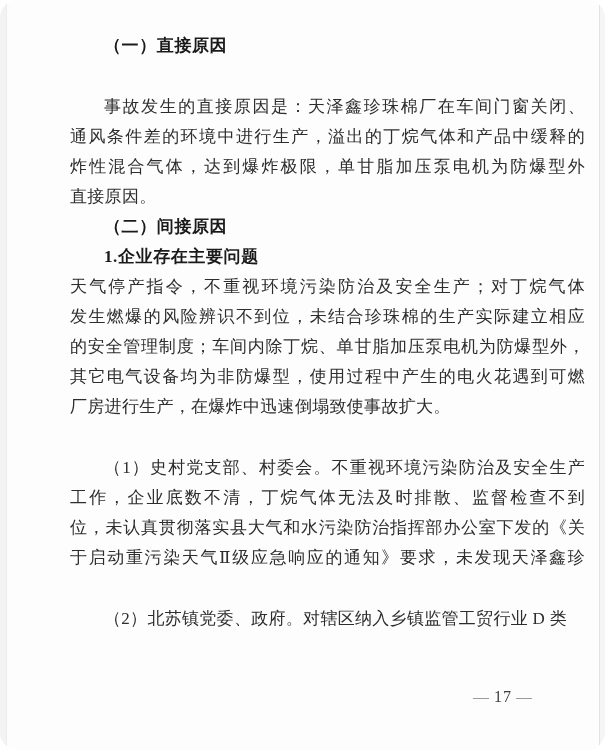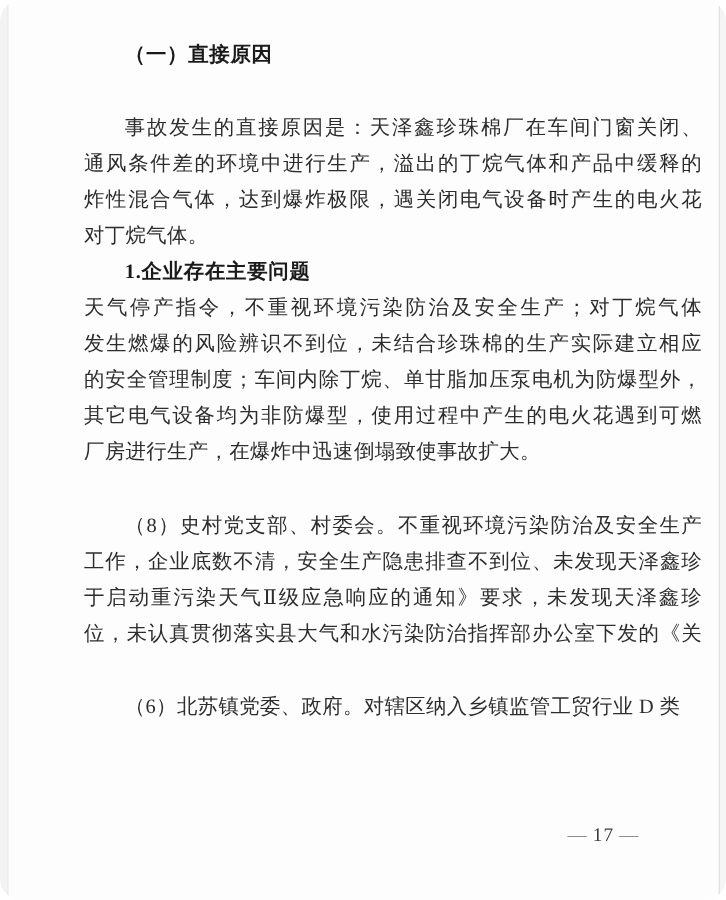--- a/index.html
+++ b/index.html
@@ -80,31 +80,32 @@
 <body>
 
 <div class="page">
   <div class="edge-left"></div>
   <div class="edge-right"></div>
 
   <div class="content">
       <div class="line heading">（一）直接原因</div>
       <div class="line first fill">事故发生的直接原因是：天泽鑫珍珠棉厂在车间门窗关闭、</div>
       <div class="line fill">通风条件差的环境中进行生产，溢出的丁烷气体和产品中缓释的</div>
-      <div class="line fill">炸性混合气体，达到爆炸极限，遇关闭电气设备时产生的电火花</div>
-      <div class="line">对丁烷气体。</div>
+      <div class="line fill">炸性混合气体，达到爆炸极限，单甘脂加压泵电机为防爆型外</div>
+      <div class="line">直接原因。</div>
+      <div class="line heading">（二）间接原因</div>
       <div class="line heading">1.企业存在主要问题</div>
       <div class="line fill">天气停产指令，不重视环境污染防治及安全生产；对丁烷气体</div>
       <div class="line fill">发生燃爆的风险辨识不到位，未结合珍珠棉的生产实际建立相应</div>
       <div class="line fill">的安全管理制度；车间内除丁烷、单甘脂加压泵电机为防爆型外，</div>
       <div class="line fill">其它电气设备均为非防爆型，使用过程中产生的电火花遇到可燃</div>
       <div class="line">厂房进行生产，在爆炸中迅速倒塌致使事故扩大。</div>
-      <div class="line first fill">（8）史村党支部、村委会。不重视环境污染防治及安全生产</div>
-      <div class="line fill">工作，企业底数不清，安全生产隐患排查不到位、未发现天泽鑫珍</div>
+      <div class="line first fill">（1）史村党支部、村委会。不重视环境污染防治及安全生产</div>
+      <div class="line fill">工作，企业底数不清，丁烷气体无法及时排散、监督检查不到</div>
+      <div class="line fill">位，未认真贯彻落实县大气和水污染防治指挥部办公室下发的《关</div>
       <div class="line fill">于启动重污染天气Ⅱ级应急响应的通知》要求，未发现天泽鑫珍</div>
-      <div class="line fill">位，未认真贯彻落实县大气和水污染防治指挥部办公室下发的《关</div>
-      <div class="line first">（6）北苏镇党委、政府。对辖区纳入乡镇监管工贸行业 D 类</div>
+      <div class="line first">（2）北苏镇党委、政府。对辖区纳入乡镇监管工贸行业 D 类</div>
     </div>
 
   <div class="page-number">
     <span class="dash">—</span><span>17</span><span class="dash">—</span>
   </div>
 </div>
 
 </body></html>

